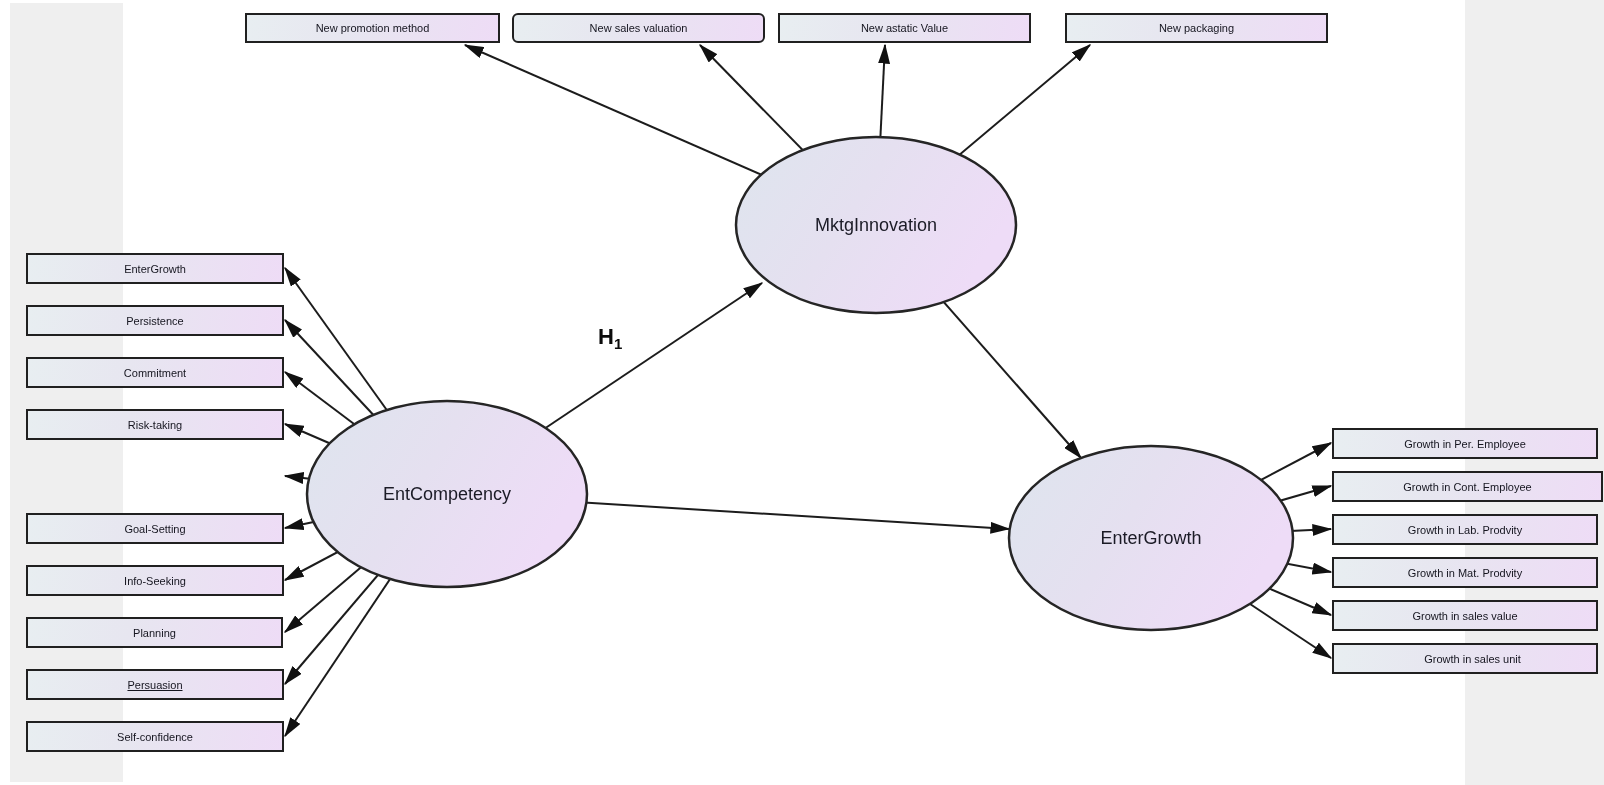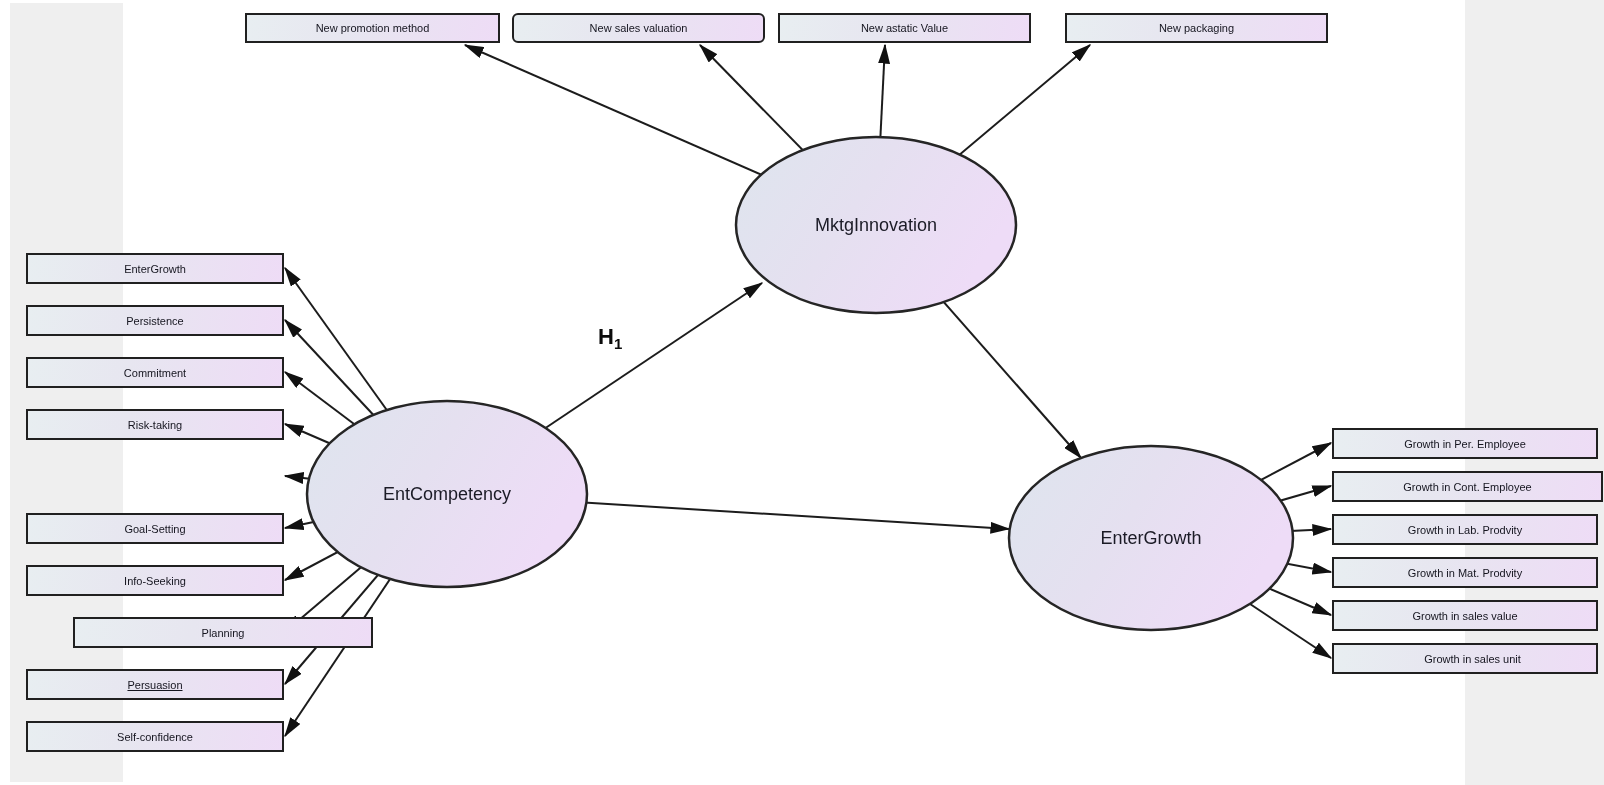--- a/index.html
+++ b/index.html
@@ -91,21 +91,21 @@
   <div class="ind-box" style="left:512px;top:13px;width:253px;height:30px;border-radius:6px;">New sales valuation</div>
   <div class="ind-box" style="left:778px;top:13px;width:253px;height:30px;">New astatic Value</div>
   <div class="ind-box" style="left:1065px;top:13px;width:263px;height:30px;">New packaging</div>
 
   <div class="ind-box" style="left:26px;top:253px;width:258px;height:31px;">EnterGrowth</div>
   <div class="ind-box" style="left:26px;top:305px;width:258px;height:31px;">Persistence</div>
   <div class="ind-box" style="left:26px;top:357px;width:258px;height:31px;">Commitment</div>
   <div class="ind-box" style="left:26px;top:409px;width:258px;height:31px;">Risk-taking</div>
   <div class="ind-box" style="left:26px;top:513px;width:258px;height:31px;">Goal-Setting</div>
   <div class="ind-box" style="left:26px;top:565px;width:258px;height:31px;text-align:center;">Info-Seeking</div>
-  <div class="ind-box" style="left:26px;top:617px;width:300px;height:31px;margin-left:47px;">Planning</div>
+  <div class="ind-box" style="left:26px;top:617px;width:257px;height:31px;">Planning</div>
   <div class="ind-box" style="left:26px;top:669px;width:258px;height:31px;text-decoration:underline;">Persuasion</div>
   <div class="ind-box" style="left:26px;top:721px;width:258px;height:31px;">Self-confidence</div>
 
   <div class="ind-box" style="left:1332px;top:428px;width:266px;height:31px;">Growth in Per. Employee</div>
   <div class="ind-box" style="left:1332px;top:471px;width:271px;height:31px;">Growth in Cont. Employee</div>
   <div class="ind-box" style="left:1332px;top:514px;width:266px;height:31px;">Growth in Lab. Prodvity</div>
   <div class="ind-box" style="left:1332px;top:557px;width:266px;height:31px;">Growth in Mat. Prodvity</div>
   <div class="ind-box" style="left:1332px;top:600px;width:266px;height:31px;">Growth in sales value</div>
   <div class="ind-box" style="left:1332px;top:643px;width:266px;height:31px;padding-left:15px;">Growth in sales unit</div>
 

